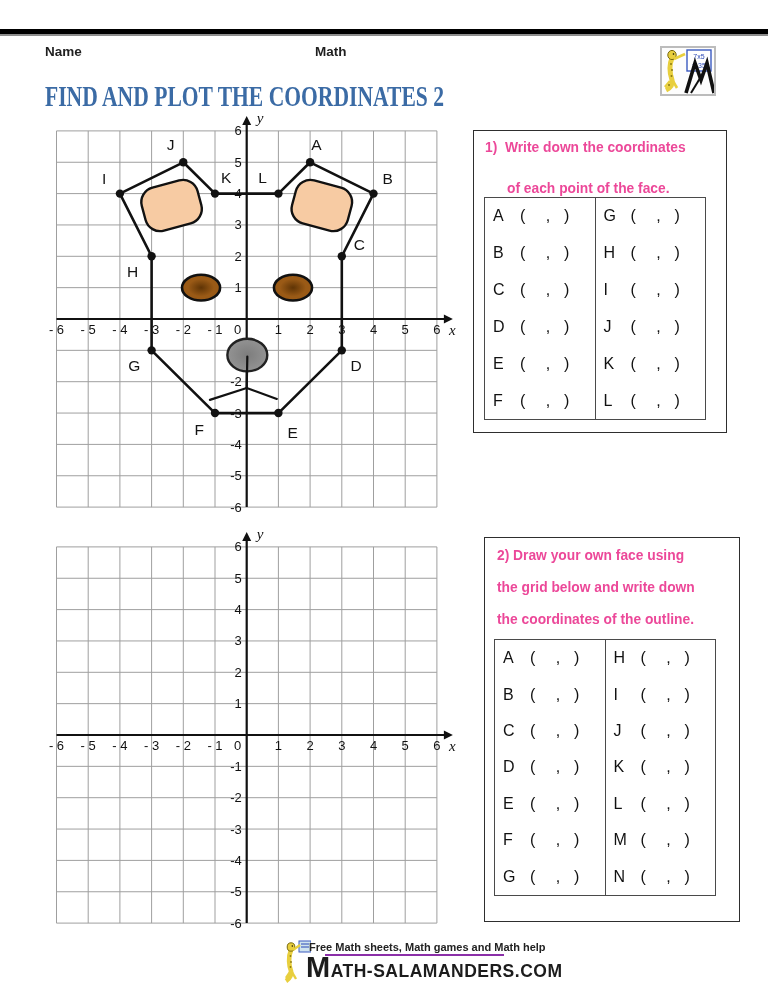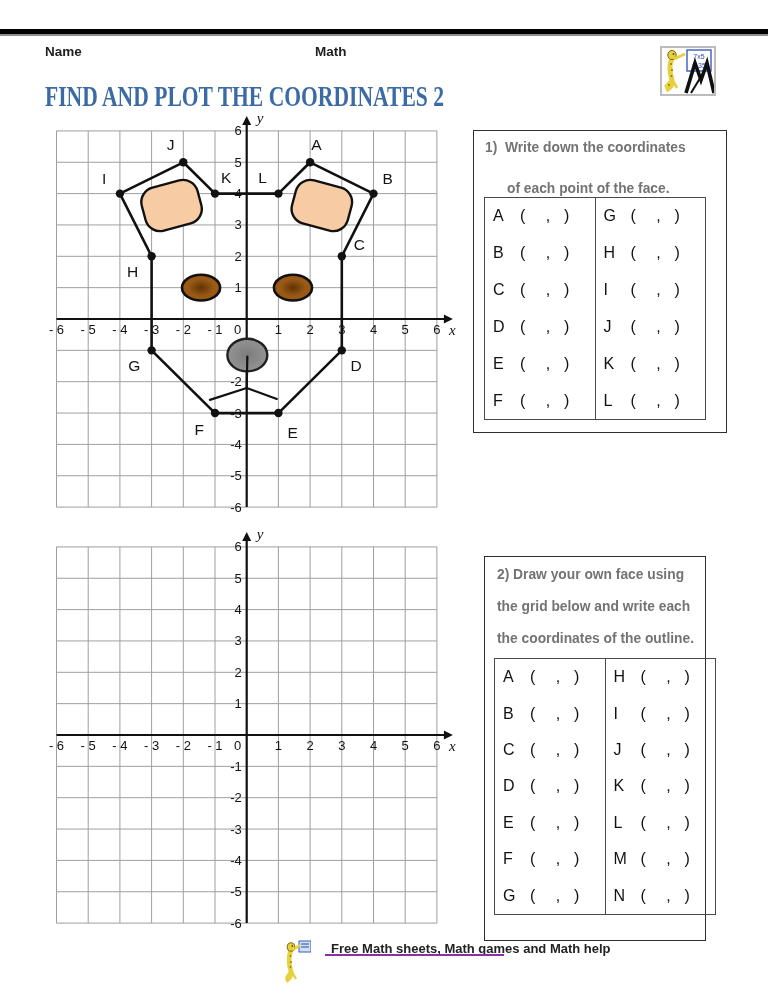--- a/index.html
+++ b/index.html
@@ -21,30 +21,30 @@
   .axletter{font:italic 15px "Liberation Serif",serif;fill:#111;}
   .ear{stroke:#111;stroke-width:2.4;}
   .outline{fill:none;stroke:#111;stroke-width:2.6;stroke-linejoin:round;}
   .dot{fill:#111;}
   .eye{fill:url(#eyeG);stroke:#111;stroke-width:2.6;}
   .nose{fill:url(#noseG);stroke:#222;stroke-width:2.4;}
   .mouth{stroke:#111;stroke-width:2.2;stroke-linecap:round;fill:none;}
   .ptlabel{font:15.5px "Liberation Sans",sans-serif;fill:#141414;}
   
   .taskbox{position:absolute;border:1.6px solid #2e2e2e;background:#fff;box-sizing:border-box;}
-  .heading{position:absolute;font-size:13.8px;font-weight:600;color:#737373;white-space:nowrap;}
+  .heading{position:absolute;font-size:13.8px;font-weight:600;color:#ec4899;white-space:nowrap;}
   .tbl{position:absolute;border:1.2px solid #4a4a4a;display:flex;box-sizing:border-box;}
   .col{flex:1;display:flex;flex-direction:column;justify-content:space-around;}
   .col + .col{border-left:1.2px solid #4a4a4a;}
   .crow{display:flex;align-items:center;padding-left:8px;font-size:16px;color:#111;}
   .ltr{width:27px;display:inline-block;}
   .par{width:12px;display:inline-block;}
   .com{width:32px;display:inline-block;text-align:center;}
   
-  .tagline{position:absolute;left:331px;top:941px;font-size:13px;font-weight:700;color:#222;white-space:nowrap;}
+  .tagline{position:absolute;left:309px;top:941px;font-size:11px;font-weight:700;color:#222;white-space:nowrap;}
   .purpleline{position:absolute;left:325px;top:953.5px;width:179px;height:2.6px;background:#8b2fa8;}
   .brand{position:absolute;left:306px;top:951px;font-weight:700;font-size:17.5px;
          letter-spacing:.5px;color:#1c1c1c;white-space:nowrap;}
   .brand::first-letter{font-size:29px;font-weight:900;}
   .salasvg{position:absolute;}
 </style>
 </head>
 <body>
 
 <div class="page">
@@ -319,23 +319,23 @@
           <div class="crow">
             <span class="ltr">L</span>
             <span class="par">(</span>
             <span class="com">,</span>
             <span class="par">)</span>
           </div>
         </div>
     </div>
   </div>
 
-  <div class="taskbox" style="left:484px;top:556px;width:222px;height:385px;">
+  <div class="taskbox" style="left:484px;top:537px;width:256px;height:385px;">
     <div class="heading" style="left:12px;top:10px;">2) Draw your own face using</div>
-    <div class="heading" style="left:12px;top:42px;">the grid below and write each</div>
+    <div class="heading" style="left:12px;top:42px;">the grid below and write down</div>
     <div class="heading" style="left:12px;top:74px;">the coordinates of the outline.</div>
     <div class="tbl" id="t2" style="left:9px;top:101px;width:222px;height:257px;">
       <div class="col" id="t2c0">
           <div class="crow">
             <span class="ltr">A</span>
             <span class="par">(</span>
             <span class="com">,</span>
             <span class="par">)</span>
           </div>
           <div class="crow">
@@ -431,14 +431,15 @@
     <circle cx="9.3" cy="6" r="0.7" fill="#000"></circle>
     <line x1="10" y1="10" x2="17" y2="5" stroke="#e8cf3e" stroke-width="2.4"></line>
     <line x1="7" y1="32" x2="3" y2="38" stroke="#e8cf3e" stroke-width="2.4"></line>
     <line x1="9" y1="32" x2="13" y2="39" stroke="#e8cf3e" stroke-width="2.4"></line>
     <circle cx="7.5" cy="16" r="0.9" fill="#8a7a10"></circle>
       <circle cx="8" cy="22" r="0.9" fill="#8a7a10"></circle>
     <circle cx="7.5" cy="27" r="0.9" fill="#8a7a10"></circle>
   </svg>
   <div class="tagline">Free Math sheets, Math games and Math help</div>
   <div class="purpleline"></div>
+  <div class="brand">MATH-SALAMANDERS.COM</div>
 
 </div>
 
 </body></html>

